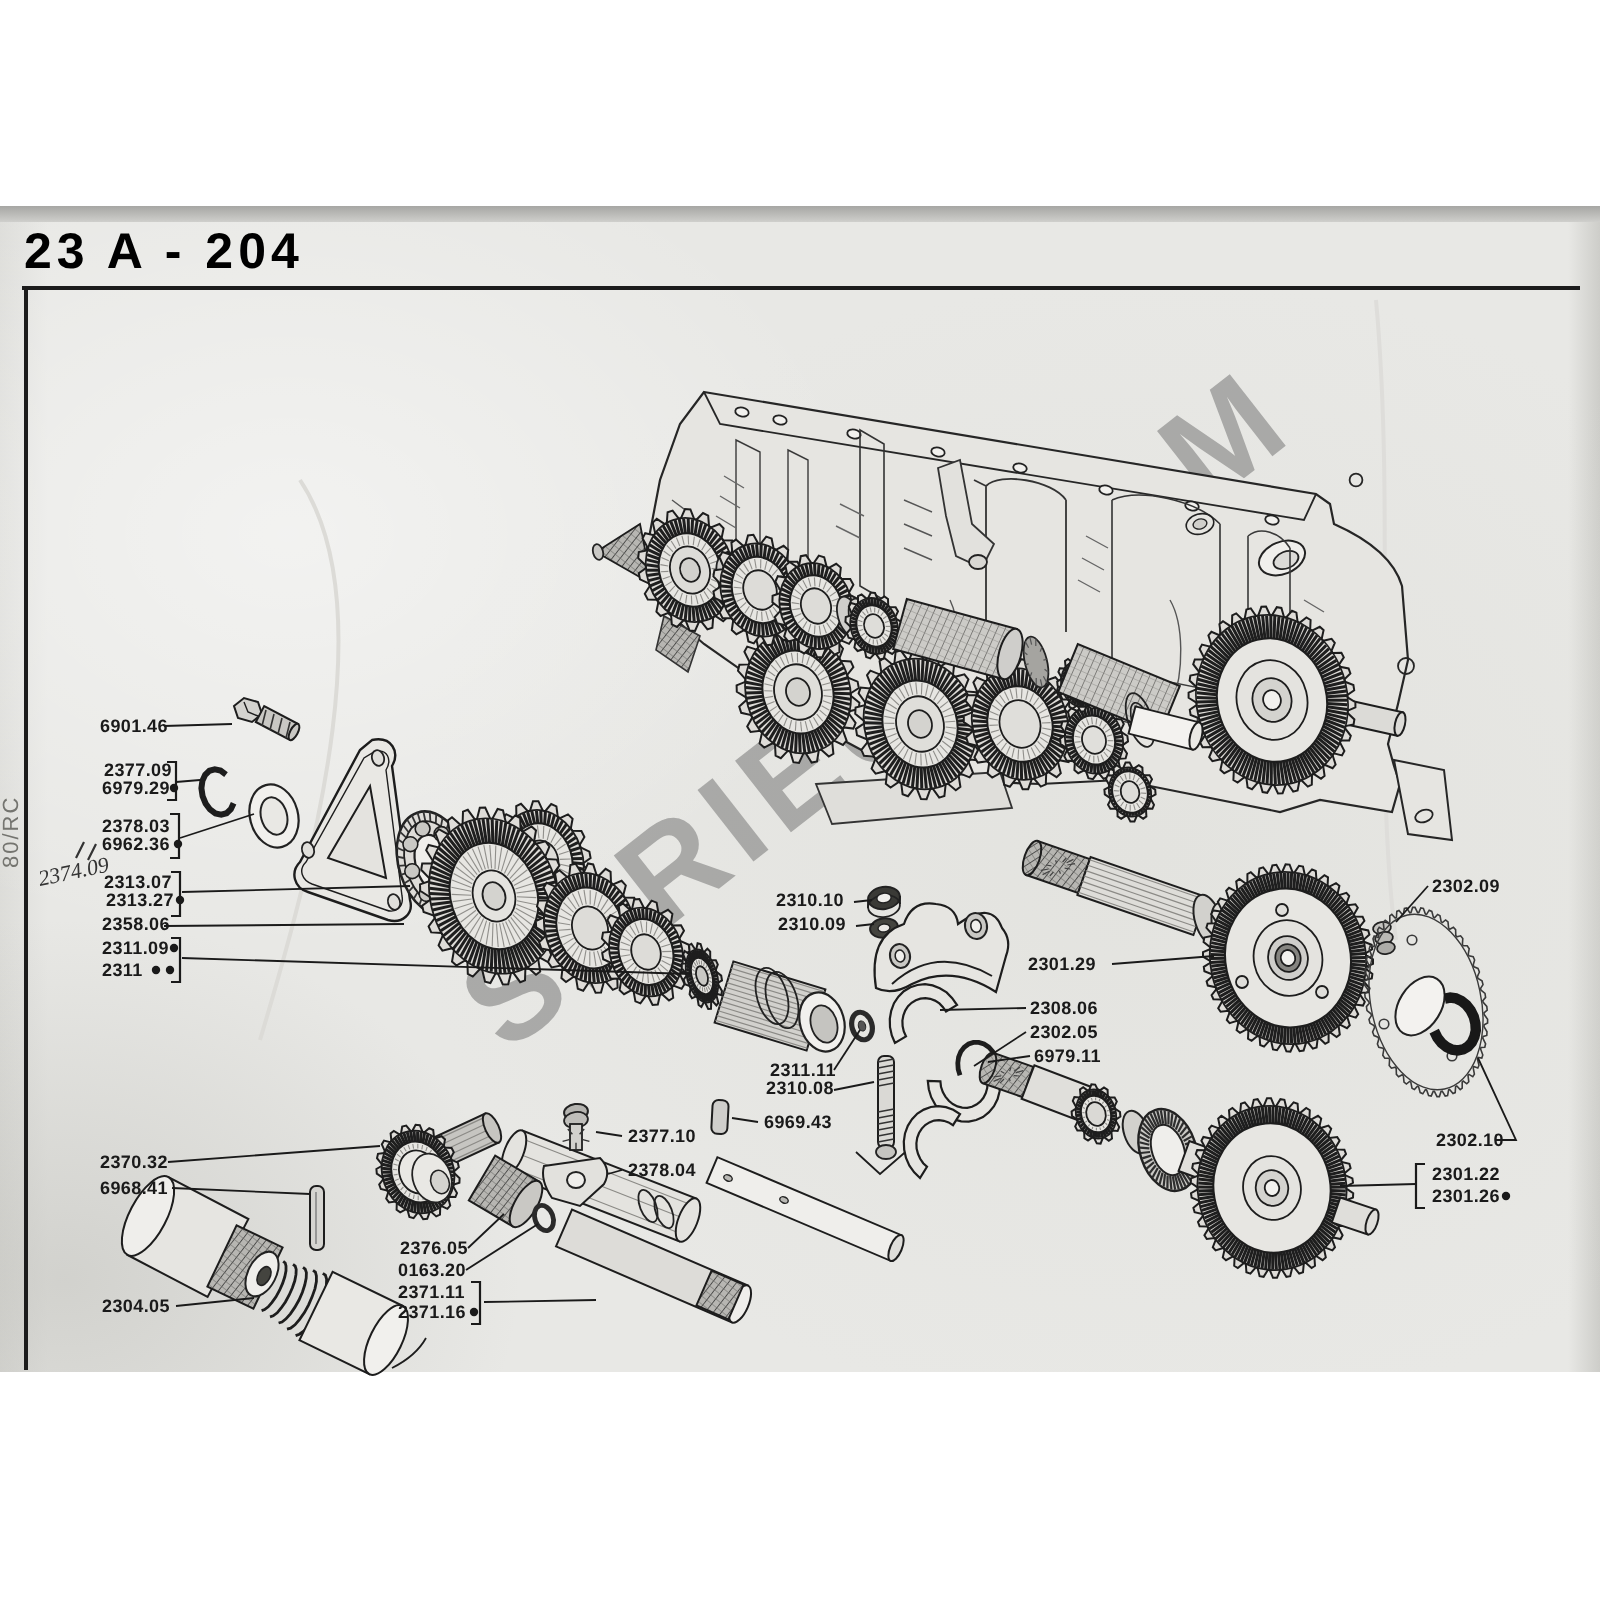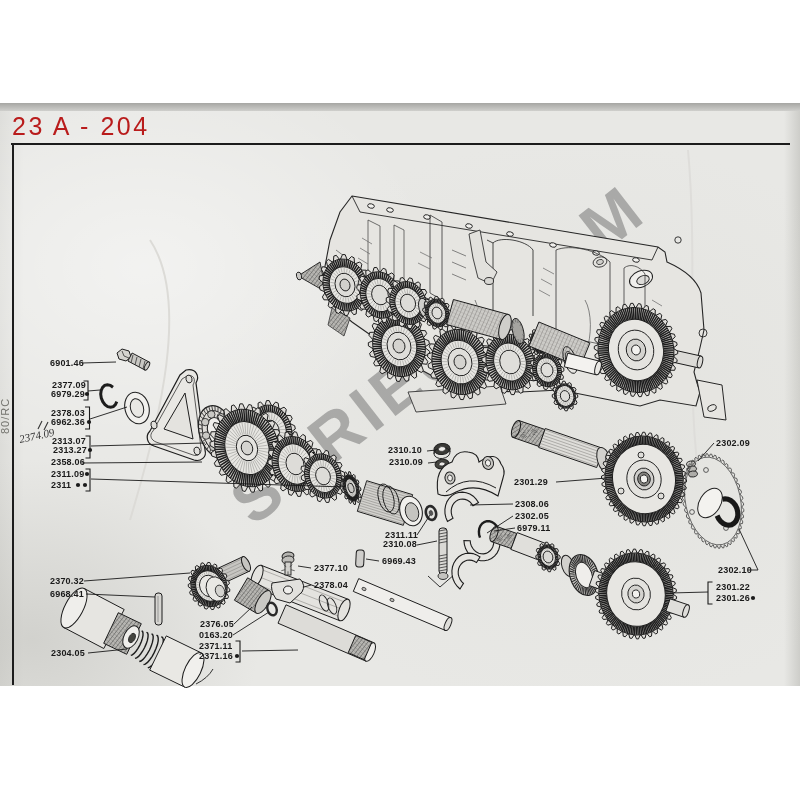--- a/index.html
+++ b/index.html
@@ -3,22 +3,22 @@
 <style>
 html,body{margin:0;padding:0;width:800px;height:800px;background:#ffffff;overflow:hidden;
 -webkit-font-smoothing:antialiased;}
 *{-webkit-font-smoothing:antialiased;}
 #scan{position:absolute;left:0;top:104px;width:800px;height:582px;
 background:radial-gradient(420px 300px at 18% 28%,rgba(255,255,255,0.45),rgba(255,255,255,0) 70%),
 radial-gradient(380px 300px at 4% 92%,rgba(176,176,170,0.4),rgba(176,176,170,0) 60%),
 radial-gradient(500px 380px at 72% 55%,rgba(222,222,217,0.5),rgba(222,222,217,0) 75%),
 linear-gradient(90deg,rgba(190,190,185,0.28) 0,rgba(190,190,185,0) 3%),linear-gradient(270deg,rgba(183,183,178,0.55) 0,rgba(183,183,178,0) 2%),#e8e8e5;}
 #edge{position:absolute;left:0;top:103px;width:800px;height:8px;background:linear-gradient(#a6a6a3,#cfcfcc);}
-#title{position:absolute;left:12px;top:112px;transform:translateZ(0);font-family:"Liberation Sans",sans-serif;font-weight:normal;
-font-size:25px;letter-spacing:2.5px;color:#b91c1c;}
+#title{position:absolute;left:12px;top:112px;transform:translateZ(0);font-family:"Liberation Sans",sans-serif;font-weight:bold;
+font-size:25px;letter-spacing:2.5px;color:#000000;}
 #frame-top{position:absolute;left:11px;top:143px;width:779px;height:2px;background:#1c1c1c;}
 #frame-left{position:absolute;left:12px;top:143px;width:2px;height:542px;background:#1c1c1c;}
 svg{position:absolute;left:0;top:0;transform:translateZ(0);}
 </style></head>
 <body>
 <div id="scan"></div>
 <div id="edge"></div>
 <div id="title">23 A - 204</div>
 <div id="frame-top"></div>
 <div id="frame-left"></div>

